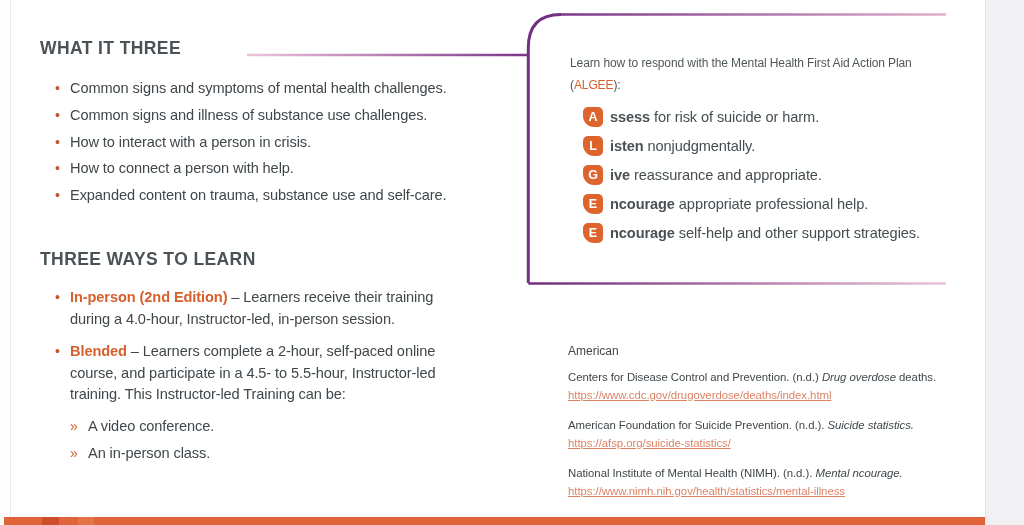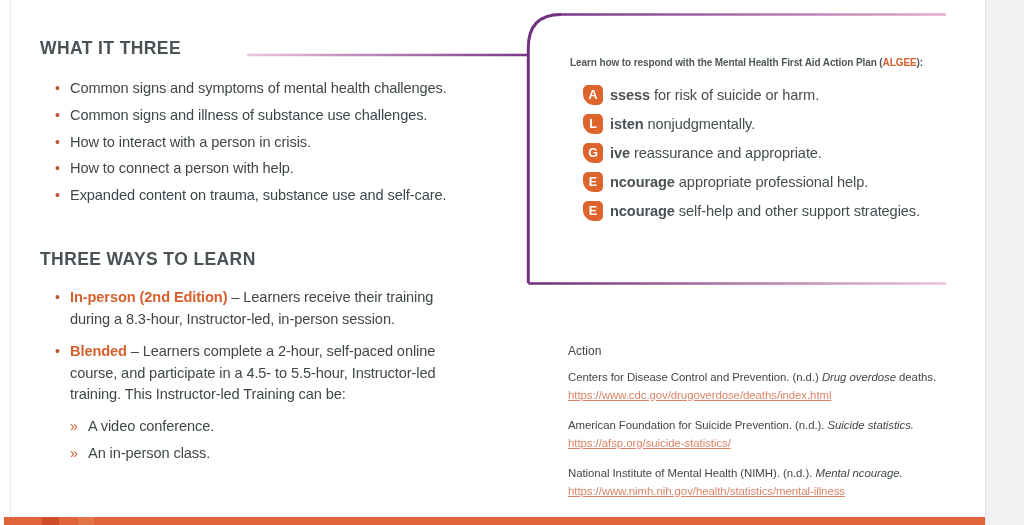--- a/index.html
+++ b/index.html
@@ -31,21 +31,21 @@
     line-height:21.6px;color:#3f474b;margin-bottom:11px;max-width:405px;
   }
   .lead{font-weight:bold;color:#d65f2e;}
   .sub-list{list-style:none;margin:7px 0 0 0;padding:0;}
   .sub-list li{position:relative;padding-left:18px;line-height:27px;font-size:14.6px;color:#3f474b;}
   .chev{position:absolute;left:0;top:0;color:#d65f2e;font-size:14px;}
 
   
   .callout{position:absolute;left:570px;top:52px;width:376px;}
   .callout-heading{
-    font-size:10px;font-weight:bold;line-height:22px;color:#4f575b;letter-spacing:-.1px;
+    font-size:12px;font-weight:normal;line-height:22px;color:#4f575b;letter-spacing:-.1px;
   }
   .acronym{color:#d65f2e;}
   .algee{margin-top:11px;}
   .algee-row{display:flex;align-items:flex-start;margin:0 0 9px 13px;}
   .badge{
     flex:0 0 auto;width:20px;height:20px;background:#de642d;color:#ffffff;
     border-radius:5px 5px 5px 11px;
     font-size:12.5px;font-weight:bold;text-align:center;line-height:20px;
   }
   .algee-text{margin-left:7px;font-size:14.6px;line-height:20px;color:#454d50;letter-spacing:-.1px;}
@@ -97,21 +97,21 @@
     <li><span class="dot">•</span><span>How to interact with a person in crisis.</span></li>
     <li><span class="dot">•</span><span>How to connect a person with help.</span></li>
     <li><span class="dot">•</span><span>Expanded content on trauma, substance use and self-care.</span></li>
   </ul>
 </div>
 
 <div class="section-2">
   <h2 class="section-title">THREE WAYS TO LEARN</h2>
   <ul class="ways-list">
     <li>
-      <span class="dot">•</span><span class="lead">In-person (2nd Edition)</span><span> – Learners receive their training during a 8.3-hour, Instructor-led, in-person session.</span>
+      <span class="dot">•</span><span class="lead">In-person (2nd Edition)</span><span> – Learners receive their training during a 4.0-hour, Instructor-led, in-person session.</span>
     </li>
     <li>
       <span class="dot">•</span><span class="lead">Blended</span><span> – Learners complete a 2-hour, self-paced online course, and participate in a 4.5- to 5.5-hour, Instructor-led training. This Instructor-led Training can be:</span>
       <ul class="sub-list">
         <li><span class="chev">»</span><span>A video conference.</span></li>
         <li><span class="chev">»</span><span>An in-person class.</span></li>
       </ul>
     </li>
   </ul>
 </div>
@@ -138,21 +138,21 @@
       <span class="algee-text"><b>ncourage</b><span> appropriate professional help.</span></span>
     </div>
     <div class="algee-row">
       <span class="badge">E</span>
       <span class="algee-text"><b>ncourage</b><span> self-help and other support strategies.</span></span>
     </div>
   </div>
 </div>
 
 <div class="sources">
-  <p class="sources-title">Action</p>
+  <p class="sources-title">American</p>
   <div class="source-entry">
     <span>Centers for Disease Control and Prevention. (n.d.) </span><i>Drug overdose</i><span> deaths. </span><a href="#">https://www.cdc.gov/drugoverdose/deaths/index.html</a>
   </div>
   <div class="source-entry">
     <span>American Foundation for Suicide Prevention. (n.d.). </span><i>Suicide statistics.</i><span> </span><a href="#">https://afsp.org/suicide-statistics/</a>
   </div>
   <div class="source-entry">
     <span>National Institute of Mental Health (NIMH). (n.d.). </span><i>Mental ncourage.</i><span> </span><a href="#">https://www.nimh.nih.gov/health/statistics/mental-illness</a>
   </div>
 </div>

